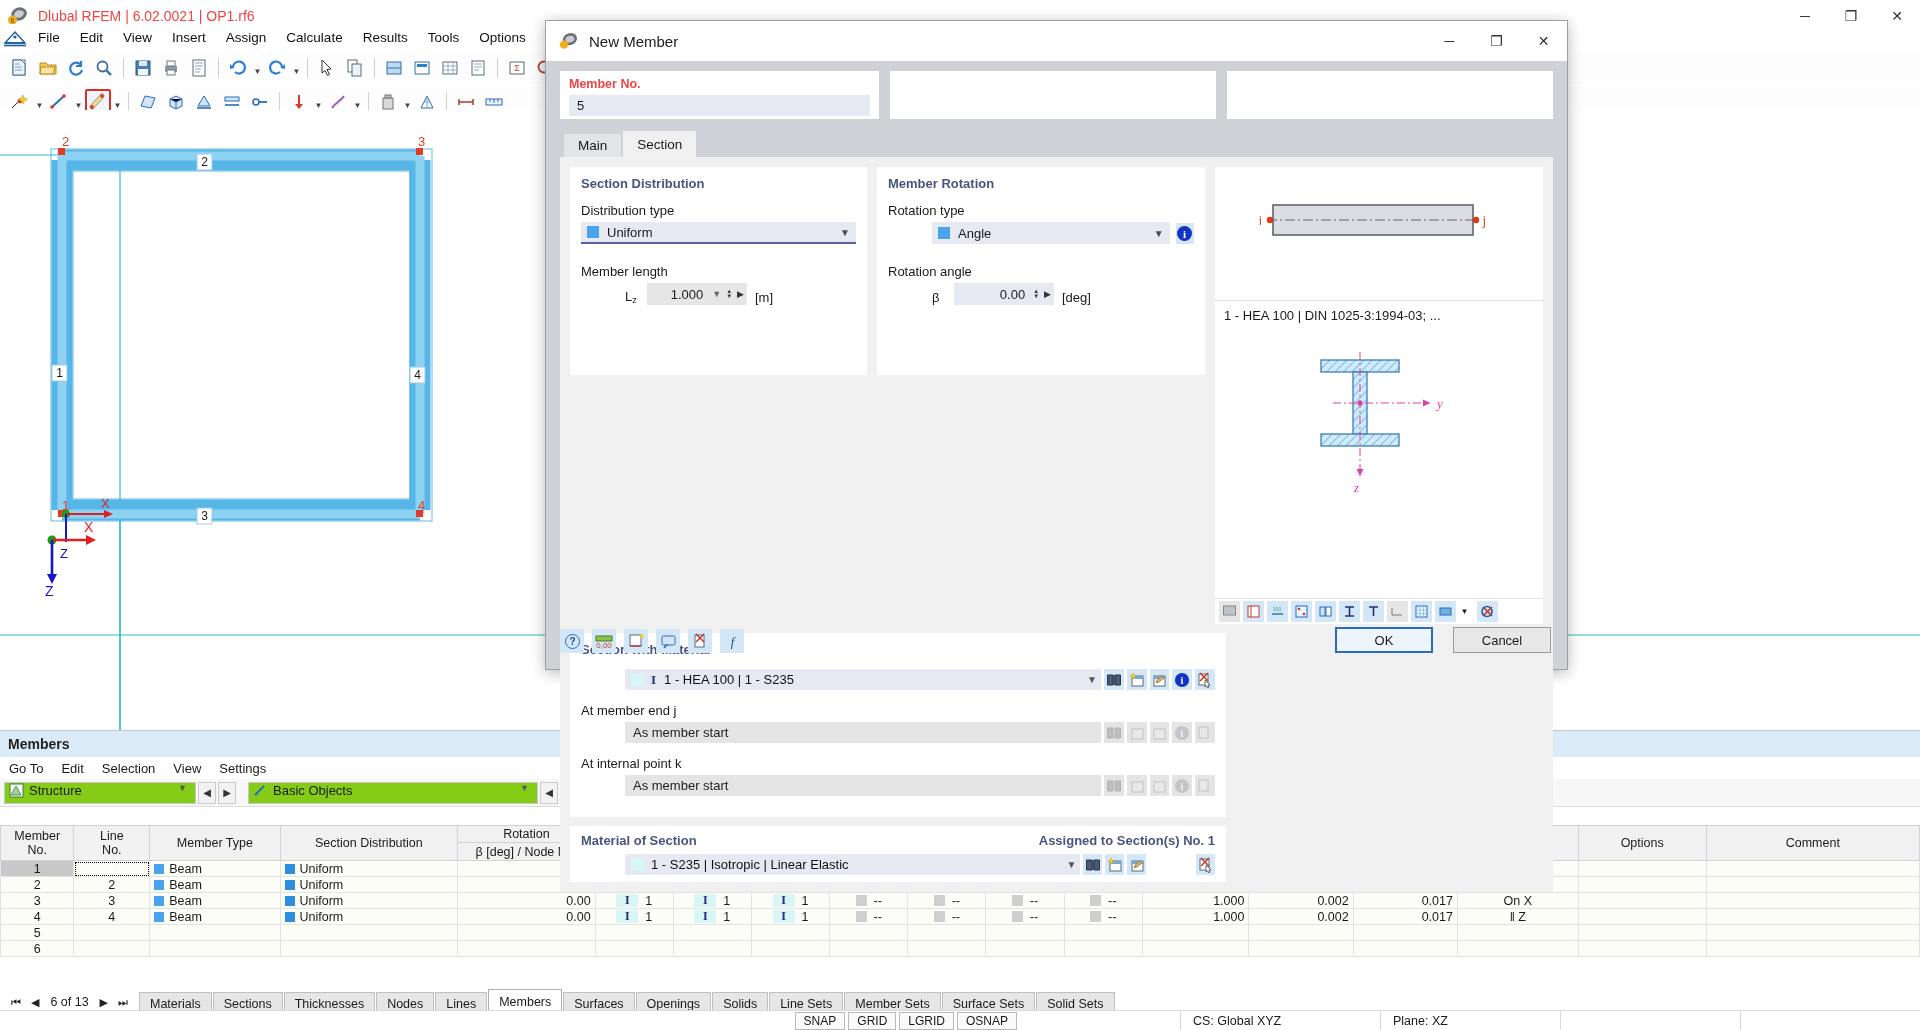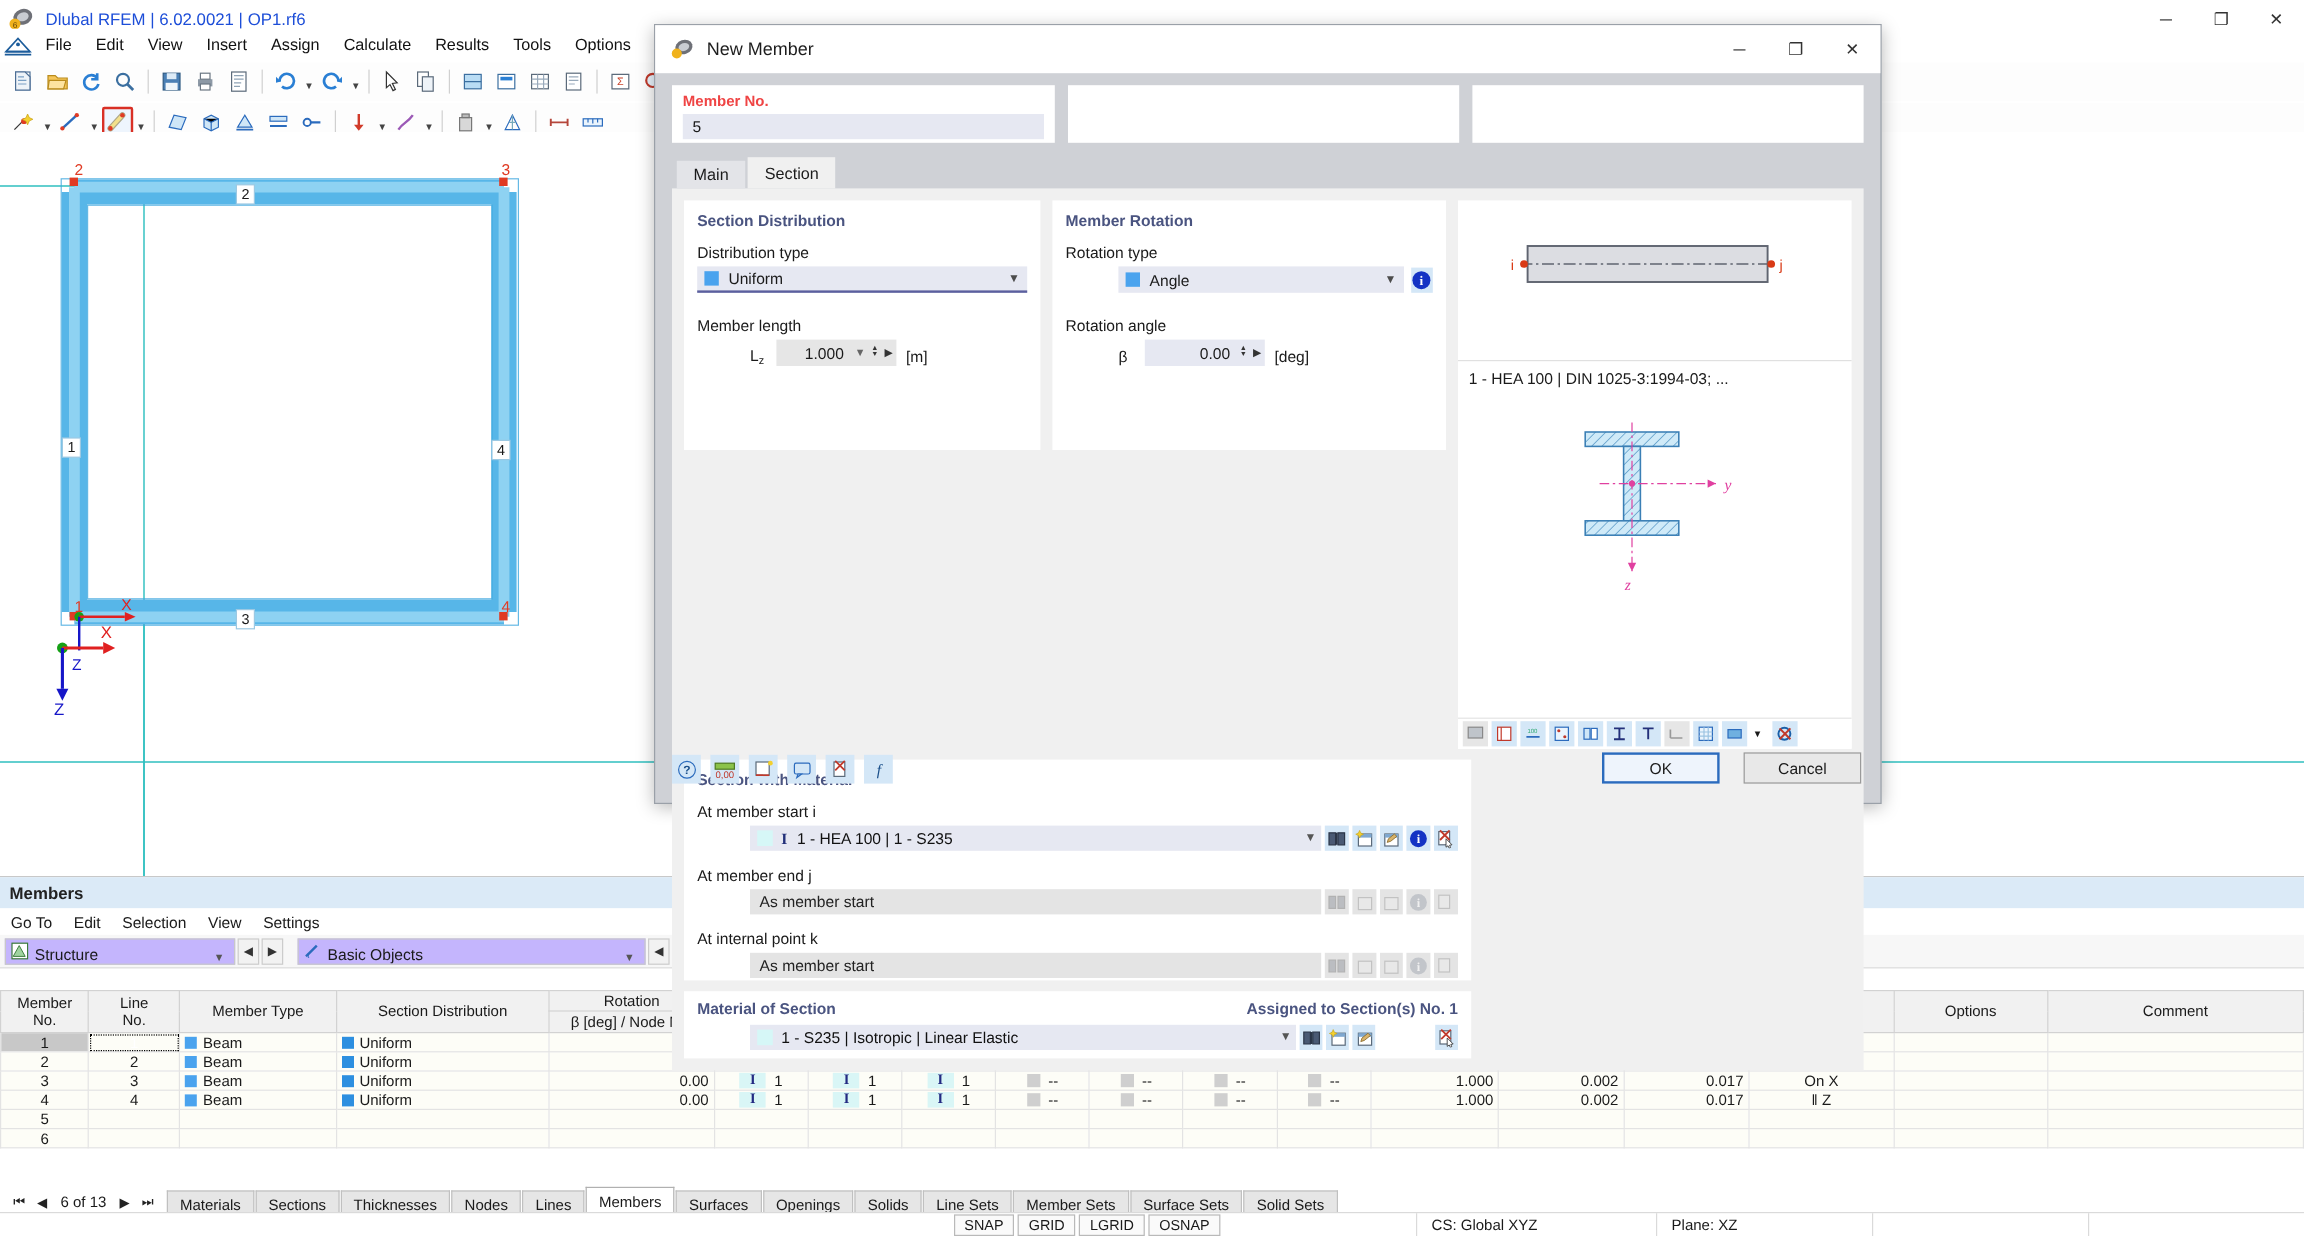--- a/index.html
+++ b/index.html
@@ -15,21 +15,21 @@
   #app { position: relative; width: 1920px; height: 1030px; }
 
   
   .titlebar {
     position: absolute; top: 0; left: 0; width: 1920px; height: 32px;
     background: #ffffff; display: flex; align-items: center;
     border-bottom: 1px solid #f0f0f0;
   }
   .titlebar .app-icon { width: 22px; height: 22px; margin-left: 7px; position: relative; }
   .titlebar .title-text {
-    margin-left: 9px; font-size: 14px; color: #1d4ed8;
+    margin-left: 9px; font-size: 14px; color: #ef4444;
   }
   .win-btns { position: absolute; right: 0; top: 0; height: 32px; display: flex; }
   .win-btn {
     width: 46px; height: 32px; display: flex; align-items: center; justify-content: center;
     color: #333; font-size: 14px;
   }
 
   
   .menubar {
     position: absolute; top: 24px; left: 0; width: 1920px; height: 27px;
@@ -73,21 +73,21 @@
     height: 26px; background: #dbeaf7; display: flex; align-items: center;
     padding-left: 8px; font-weight: bold; font-size: 14px; color: #222;
   }
   .members-menu { height: 22px; display: flex; align-items: center; background: #fff; }
   .members-menu .mm { padding: 2px 9px; font-size: 13px; }
   .members-toolbar {
     height: 28px; display: flex; align-items: center; background: #f7f7f7;
     border-bottom: 1px solid #dcdcdc;
   }
   .combo-flat {
-    height: 22px; display: flex; align-items: flex-end; background: #c4b5fd;
+    height: 22px; display: flex; align-items: flex-start; background: #84cc16;
     border: 1px solid #c8c8c8; margin-left: 4px; font-size: 13px; padding: 0 4px;
   }
   .combo-flat .cv { flex: 1; padding-left: 5px; }
   .combo-flat .cc { font-size: 9px; color: #555; padding: 0 4px; }
   .nav-arrow { width: 18px; height: 22px; display: flex; align-items: center;
     justify-content: center; font-size: 10px; color: #333; background: #f2f2f2;
     border: 1px solid #ccc; margin-left: 2px; }
 
   
   .tbl-wrap { position: absolute; top: 78px; left: 0; width: 1920px; height: 152px; overflow: hidden; }
@@ -1006,21 +1006,20 @@
                   <path d="M3 3l9 9M12 3l-9 9" stroke="#c0392b" stroke-width="1.7"></path>
                 </svg>
               </div>
           </div>
         </div>
       </div>
 
       <div class="panel" style="width:656px; height:184px; margin-top:9px">
         <div class="panel-head">Section with Material</div>
 
-        <div class="fld-label">At member start i</div>
         <div class="row-fields">
           <div class="field-lav" style="width:504px">
             <span class="teal-sw"></span>
             <span style="color:#23307a;font-family:'Liberation Serif',serif;font-weight:bold;margin-right:8px">I</span>
             <span style="flex:1">1 - HEA 100 | 1 - S235</span>
             <span style="font-size:10px;color:#555;padding-right:4px">▼</span>
           </div>
           <div class="icon-btn">
               <svg width="16" height="16" viewBox="0 0 16 16">
                 <path d="M1.5 3h5.5v10H1.5zM9 3h5.5v10H9z" fill="#4a5a74" stroke="#2b3648"></path>

